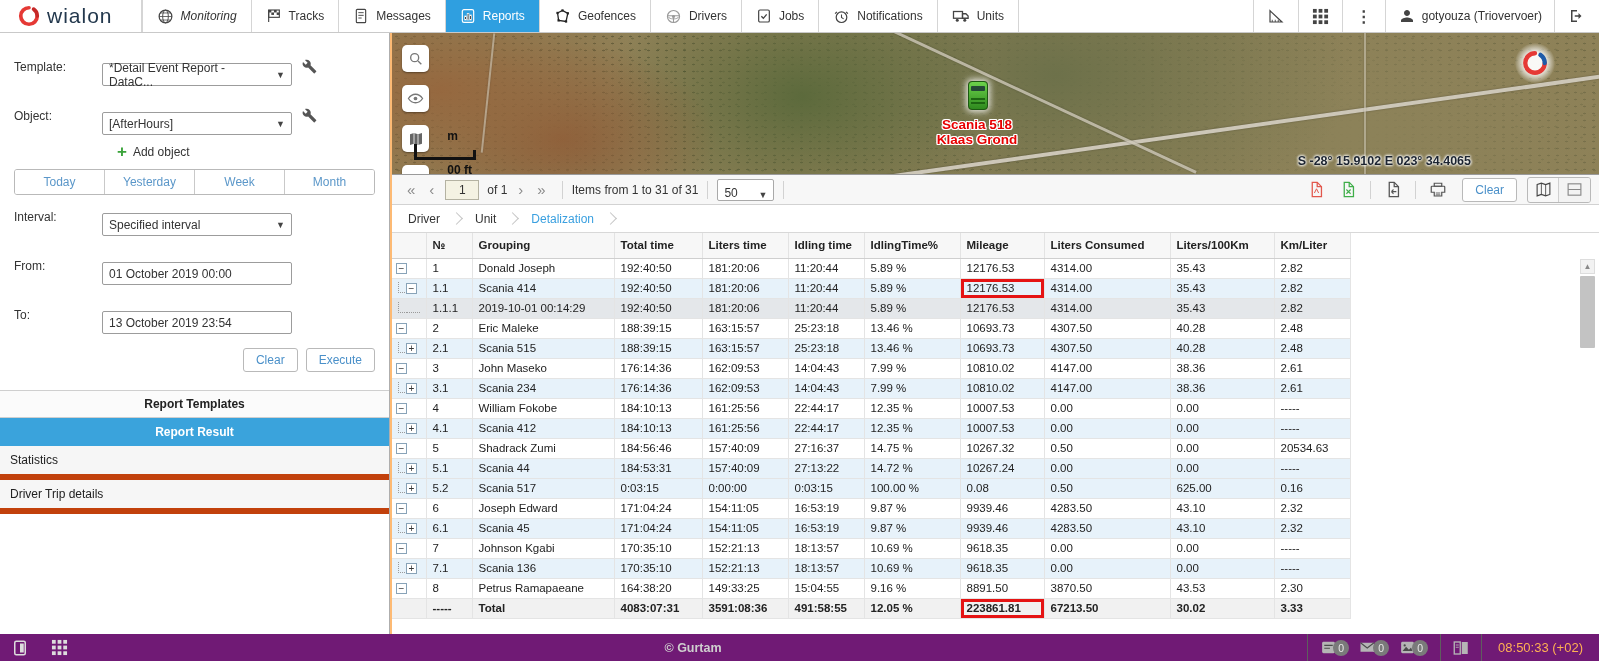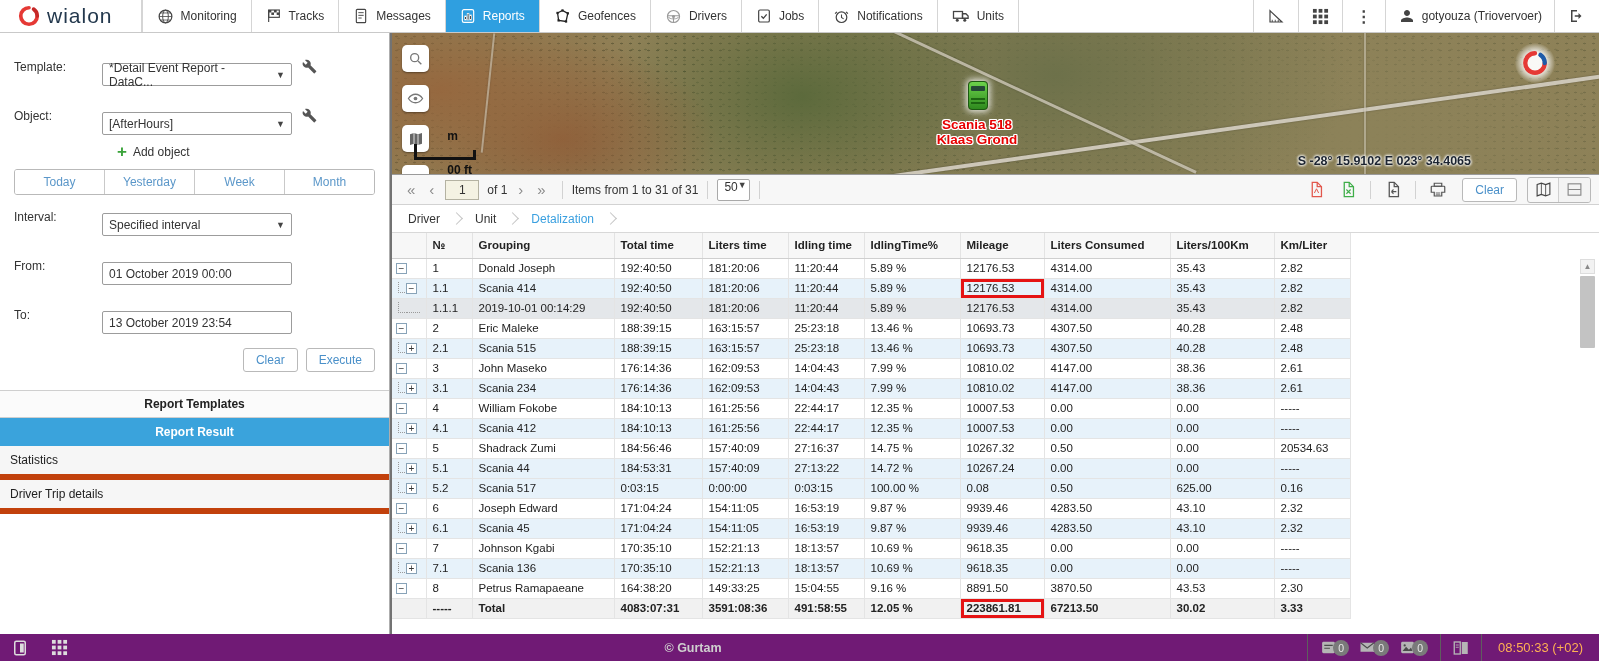--- a/index.html
+++ b/index.html
@@ -6,31 +6,31 @@
   html,body { width:1599px; height:661px; overflow:hidden; background:#dcdcdc;
     font-family:"Liberation Sans", sans-serif; font-size:12px; color:#333; }
   .app { width:1599px; height:661px; display:flex; flex-direction:column;border-radius:19px; }
 
   
   .topbar { height:33px; background:#fff; border-bottom:1px solid #c9c9c9; display:flex; align-items:stretch; flex:0 0 33px; }
   .brand { display:flex; align-items:center; gap:7px; padding:0 28px 0 18px; border-right:1px solid #d5d5d5; }
   .brand-text { font-size:21px; color:#23384d; letter-spacing:1px; font-weight:400; }
   .tabs { display:flex; align-items:stretch; }
   .tab { display:flex; align-items:center; gap:7px; padding:0 14px; border-right:1px solid #d5d5d5; cursor:pointer; color:#333; }
-  .tab:first-child { border-left:1px solid #d5d5d5; }
+  .tab:first-child { border-left:1px solid #d5d5d5;font-style:italic; }
   .tab.active { background:#2f9fe0; color:#fff; }
   .tab.active svg * { stroke:#fff !important; fill-opacity:1; }
   .tab .ic, .tb-ic .ic { display:inline-flex; }
   .topbar-right { margin-left:auto; display:flex; align-items:stretch; }
   .tb-ic { display:flex; align-items:center; padding:0 13px; border-left:1px solid #d5d5d5; cursor:pointer; }
   .tb-user { display:flex; align-items:center; gap:6px; padding:0 12px; border-left:1px solid #d5d5d5; color:#333; }
   .ic svg { display:block; }
 
   
-  .content { flex:1 1 auto; display:flex; gap:2px; background:#737373; min-height:0; }
+  .content { flex:1 1 auto; display:flex; gap:2px; background:#fdba74; min-height:0; }
 
   
   .sidebar { width:390px; background:#fff; border-right:1px solid #aeaeae; display:flex; flex-direction:column; overflow:hidden; }
   .form { padding:14px 14px 8px 14px; }
   .frow { display:flex; align-items:center; margin-bottom:10px; }
   .flabel { width:88px; color:#333; }
   .select, .tinput { flex:0 0 190px; width:190px; height:23px; border:1px solid #9c9c9c; border-radius:2px;
      display:flex; align-items:center; padding:0 6px; background:#fff; color:#333;margin-top:16px; }
   .select { justify-content:space-between; cursor:pointer; }
   .select .arr { color:#444; font-size:9px; margin-left:4px; }
@@ -84,22 +84,22 @@
     background:radial-gradient(circle, rgba(255,255,255,.95) 35%, rgba(255,255,255,0) 72%);
     display:flex; align-items:center; justify-content:center; }
 
   
   .pagebar { height:30px; flex:0 0 30px; background:#f7f7f7; border-bottom:1px solid #d2d2d2; display:flex; align-items:center; padding:0 8px; }
   .pg-arrow { color:#8a8a8a; font-size:15px; padding:0 7px; cursor:pointer; }
   .pg-box { width:34px; height:20px; background:#f4f2e3; border:1px solid #b4b2a2; text-align:center; line-height:19px; margin:0 4px; }
   .pg-of { margin:0 4px; color:#333; }
   .vsep { width:1px; height:18px; background:#d2d2d2; margin:0 9px; }
   .pg-items { color:#333; }
-  .pg-size { width:33px; height:22px; border:1px solid #a9a9a9; border-radius:2px; background:#fff; display:flex;
-    align-items:flex-start; justify-content:space-between; padding:0 6px; cursor:pointer; }
+  .pg-size { width:57px; height:22px; border:1px solid #a9a9a9; border-radius:2px; background:#fff; display:flex;
+    align-items:flex-end; justify-content:space-between; padding:0 6px; cursor:pointer; }
   .pg-size .arr { font-size:9px; color:#444; }
   .pg-right { margin-left:auto; display:flex; align-items:center; gap:4px; }
   .tool { width:28px; height:24px; display:flex; align-items:center; justify-content:center; cursor:pointer; }
   .viewtoggle { display:flex; border:1px solid #b9b9b9; border-radius:3px; overflow:hidden; margin-left:6px; }
   .viewtoggle .tool { border-right:1px solid #cfcfcf; width:31px; }
   .viewtoggle .tool:last-child { border-right:none; background:#f3f3f3; }
 
   
   .crumbs { height:28px; flex:0 0 28px; background:#fff; border-bottom:1px solid #d8d8d8; display:flex; align-items:center; padding-left:14px; }
   .crumb { color:#333; cursor:pointer; padding:0 2px; }

